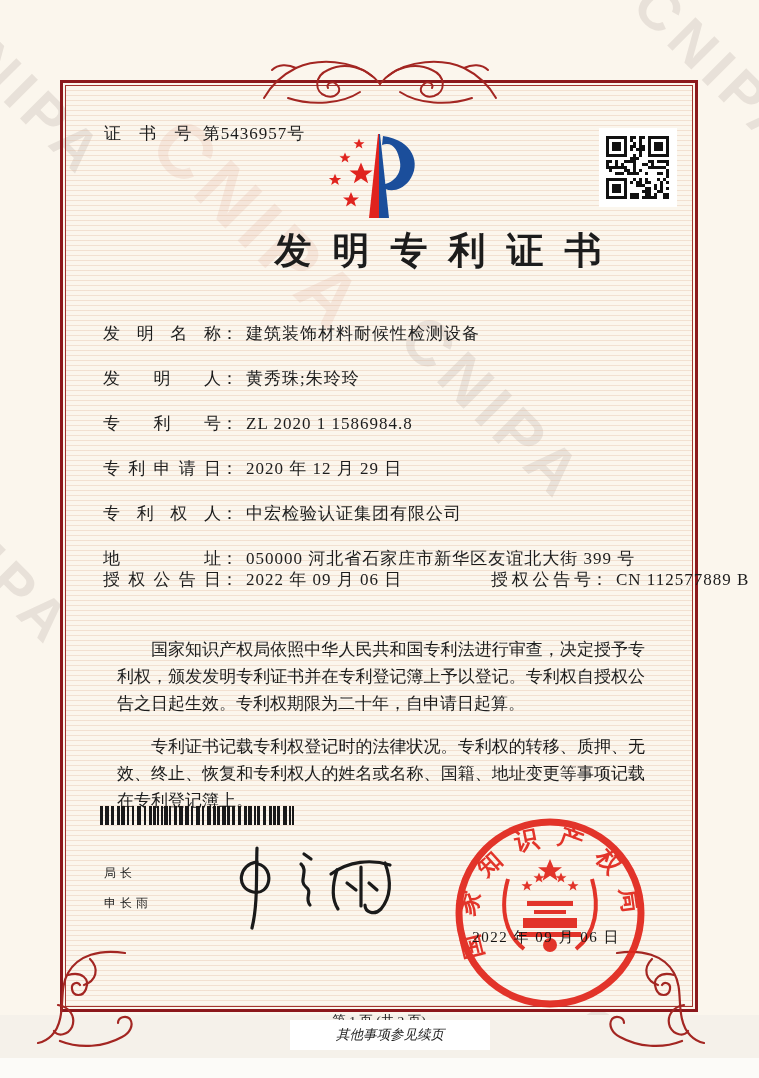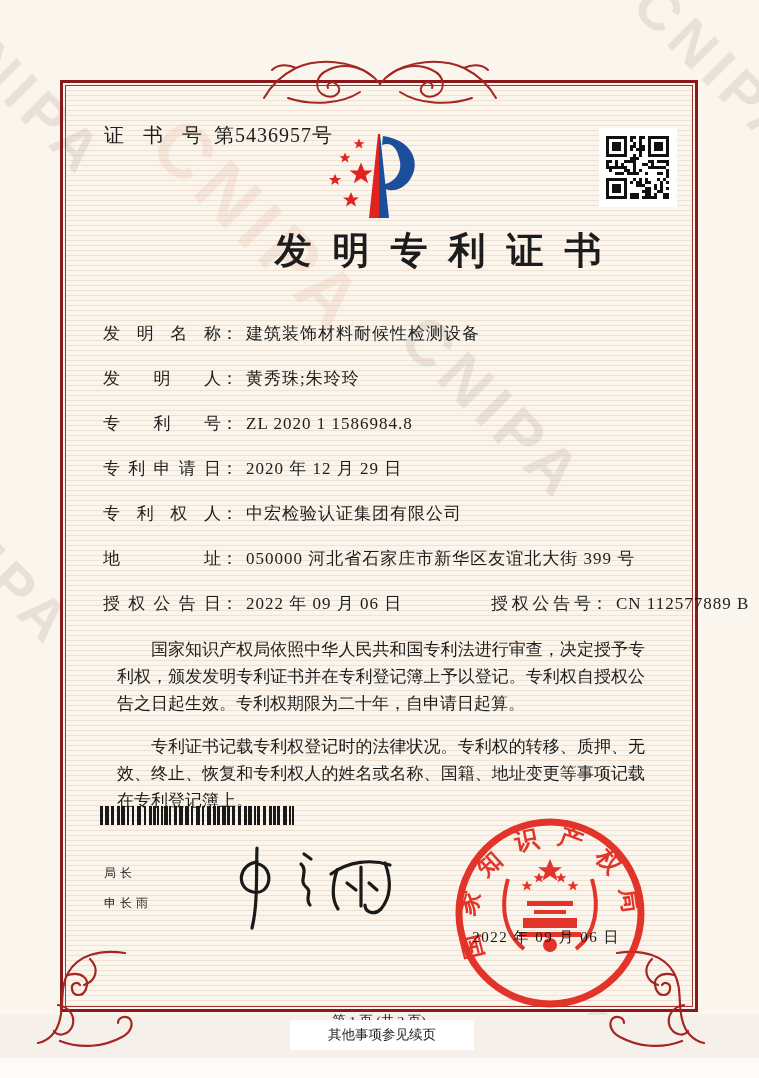--- a/index.html
+++ b/index.html
@@ -33,21 +33,21 @@
   .texture{
     position:absolute;left:66px;top:86px;width:626px;height:920px;z-index:0;
     background:repeating-linear-gradient(0deg,
       rgba(221,173,143,0.30) 0px, rgba(221,173,143,0.30) 1px,
       rgba(250,243,231,0) 1px, rgba(250,243,231,0) 5px);
   }
   .ornament{position:absolute;z-index:2;}
   .ornament svg{display:block;}
   
   .content{position:absolute;inset:0;z-index:2;}
-  .cert-no{position:absolute;left:104px;top:122px;font-size:20px;}
+  .cert-no{position:absolute;left:104px;top:122px;font-size:17px;}
   .cert-no .lab{letter-spacing:7px;}
   .cert-no .val{letter-spacing:1px;}
   .logo{position:absolute;left:323px;top:130px;}
   .qr-box{position:absolute;left:599px;top:128px;width:78px;height:79px;background:#ffffff;}
   .qr-box svg{position:absolute;left:7px;top:8px;}
   .title{
     position:absolute;left:60px;top:226px;width:756px;text-align:center;
     font-size:37px;font-weight:700;letter-spacing:21px;text-indent:21px;
   }
   .frow{position:absolute;left:103px;font-size:17px;white-space:nowrap;}
@@ -71,22 +71,22 @@
   .signature{position:absolute;left:205px;top:836px;}
   .seal{position:absolute;left:450px;top:813px;z-index:4;opacity:0.93;}
   .seal-date{
     position:absolute;left:468px;top:928px;width:156px;z-index:5;
     font-size:15px;letter-spacing:1.5px;text-align:center;color:#141414;white-space:nowrap;
   }
   .page-no{position:absolute;left:60px;top:976px;width:638px;text-align:center;font-size:13.5px;z-index:2;margin-top:36px;}
   .bottom-strip{position:absolute;left:0;top:1015px;width:759px;height:63px;background:#f5f1ea;z-index:1;}
   .bottom-white{position:absolute;left:0;top:1058px;width:759px;height:20px;background:#fcfbf8;z-index:1;}
   .foot-note{
-    position:absolute;left:290px;top:1020px;width:184px;height:30px;line-height:30px;
-    background:#ffffff;text-align:center;font-size:13.5px;z-index:3;
+    position:absolute;left:290px;top:1020px;width:200px;height:30px;line-height:30px;
+    background:#ffffff;text-align:center;font-size:13.5px;z-index:3;font-style:italic;
   }
 </style>
 </head>
 <body>
 
 <div class="page">
 
   <span class="wm wm1">CNIPA</span>
   <span class="wm wm2">CNIPA</span>
   <span class="wm wm3">CNIPA</span>
@@ -405,21 +405,21 @@
     <div class="frow" style="top:457px;">
       <span class="lab">专利申请日</span><span class="colon">：</span><span class="val">2020 年 12 月 29 日</span>
     </div>
     <div class="frow" style="top:502px;">
       <span class="lab">专利权人</span><span class="colon">：</span><span class="val">中宏检验认证集团有限公司</span>
     </div>
     <div class="frow" style="top:547px;">
       <span class="lab">地址</span><span class="colon">：</span><span class="val">050000 河北省石家庄市新华区友谊北大街 399 号</span>
     </div>
 
-    <div class="frow" style="top:592px;width:560px;">
+    <div class="frow" style="top:568px;width:560px;">
       <span class="lab">授权公告日</span><span class="colon">：</span><span class="val">2022 年 09 月 06 日</span>
       <span class="grant-right">
         <span class="lab">授权公告号</span><span class="colon">：</span><span class="val">CN 112577889 B</span>
       </span>
     </div>
 
     <div class="paras">
       <p>国家知识产权局依照中华人民共和国专利法进行审查，决定授予专利权，颁发发明专利证书并在专利登记簿上予以登记。专利权自授权公告之日起生效。专利权期限为二十年，自申请日起算。</p>
       <p>专利证书记载专利权登记时的法律状况。专利权的转移、质押、无效、终止、恢复和专利权人的姓名或名称、国籍、地址变更等事项记载在专利登记簿上。</p>
     </div>

